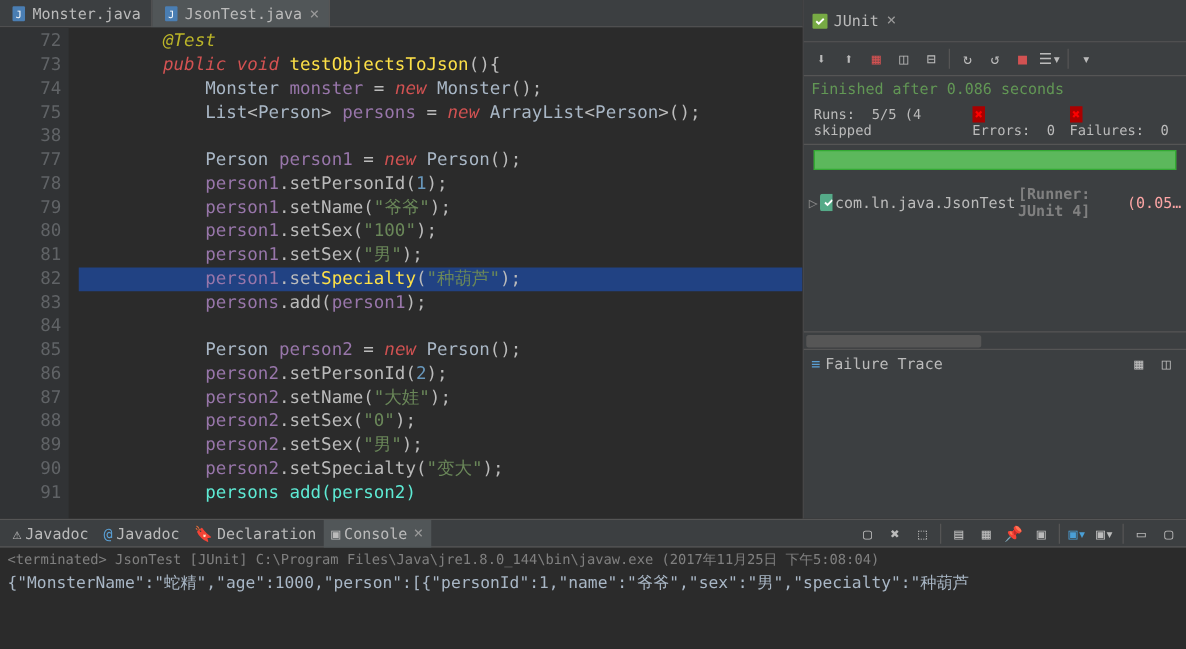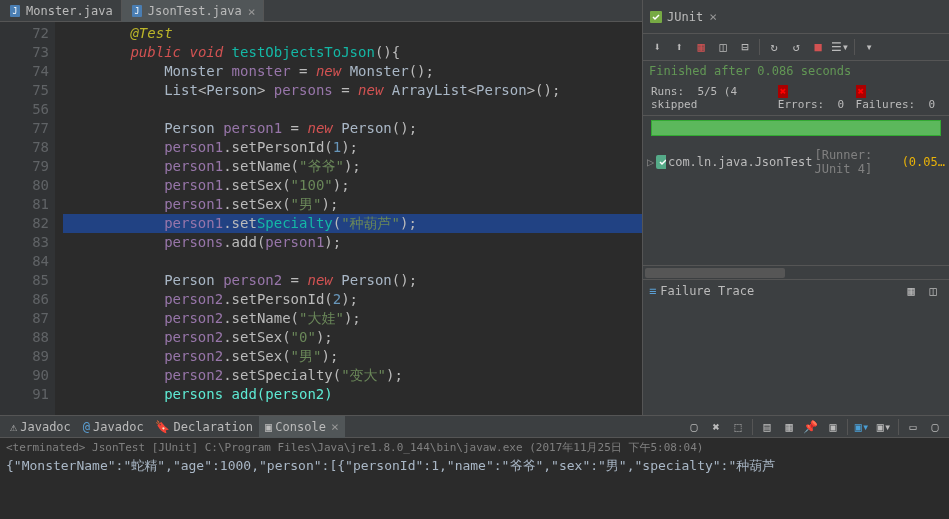--- a/index.html
+++ b/index.html
@@ -13,39 +13,39 @@
 .file-icon { width: 14px; height: 14px; }
 .close-x { color: #999; font-size: 13px; margin-left: 2px; }
 .editor { flex: 1; display: flex; background: #2b2b2b; overflow: hidden; font-family: Consolas, monospace; font-size: 14px; line-height: 19px; }
 .gutter { width: 55px; background: #313335; color: #606366; text-align: right; padding: 2px 6px 0 0; user-select: none; }
 .gutter div { height: 19px; text-align: right; }
 .code { flex: 1; padding: 2px 0 0 8px; white-space: pre; position: relative; }
 .line { height: 19px; }
 .line.hl { background: #214283; display: block; width: 100%; }
 .kw-red { color: #d25252; font-style: italic; }
 .type { color: #a9b7c6; }
-.ident { color: #14b8a6; text-align: right; }
+.ident { color: #fde047; text-align: right; }
 .var { color: #9876aa; }
 .method { color: #5eead4; }
 .str { color: #6a8759; }
 .num { color: #6897bb; }
 .ann-keyword { color: #bbb529; font-style: italic; }
 .junit-title { display: flex; align-items: center; background: #3c3f41; height: 34px; padding: 0 6px; border-bottom: 1px solid #555; gap: 4px; }
 .junit-toolbar { display: flex; gap: 2px; padding: 3px 4px; background: #3c3f41; border-bottom: 1px solid #555; flex-wrap: nowrap; }
 .tool-btn { width: 20px; height: 20px; display: flex; align-items: center; justify-content: center; color: #bbb; cursor: pointer; }
 .tool-btn.blue { color: #4a9fd6; }
 .tool-btn.red { color: #d25252; }
 .junit-status { color: #629755; padding: 3px 6px; font-size: 12px; }
 .junit-runs { display: flex; gap: 4px; padding: 4px 8px; font-size: 11px; border-bottom: 1px solid #555; }
 .junit-runs .err-ico { color: #f00; background: #a00; padding: 0 2px; }
 .progress-bar { height: 16px; margin: 4px 8px; background: #5cb85c; border: 1px solid #3a3; }
 .tree { padding: 6px 4px; font-size: 12px; flex: 1; }
 .tree-row { display: flex; align-items: center; gap: 2px; padding: 2px 0; }
-.tree-row .runner { color: #808080; }
-.tree-row .time { color: #eab308; }
+.tree-row .runner { color: #808080; font-weight: bold; }
+.tree-row .time { color: #fca5a5; }
 .scroll-h { height: 14px; background: #3c3f41; border-top: 1px solid #555; display: flex; }
 .scroll-thumb { width: 140px; height: 10px; margin: 2px; background: #565656; border-radius: 2px; }
 .failure-trace { display: flex; align-items: center; padding: 4px 6px; border-top: 1px solid #555; height: 24px; justify-content: space-between; }
 .failure-trace .left { display: flex; align-items: center; gap: 4px; }
 .ft-tools { display: flex; gap: 2px; }
 .bottom-panel { flex: 1; display: flex; flex-direction: column; background: #2b2b2b; border-top: 1px solid #555; }
 .bottom-tabs { display: flex; align-items: center; background: #3c3f41; height: 22px; padding: 0 4px; gap: 0; border-bottom: 1px solid #555; }
 .btab { display: flex; align-items: center; gap: 3px; padding: 0 6px; height: 22px; color: #bbb; cursor: pointer; }
 .btab.active { background: #515658; }
 .btab-tools { margin-left: auto; display: flex; gap: 2px; }
@@ -75,21 +75,21 @@
         <span>JsonTest.java</span>
         <span class="close-x">×</span>
       </div>
     </div>
     <div class="editor">
       <div class="gutter" id="gutter">
           <div>72</div>
           <div>73</div>
           <div>74</div>
           <div>75</div>
-          <div>56</div>
+          <div>38</div>
           <div>77</div>
           <div>78</div>
           <div>79</div>
           <div>80</div>
           <div>81</div>
           <div>82</div>
           <div>83</div>
           <div>84</div>
           <div>85</div>
           <div>86</div>

